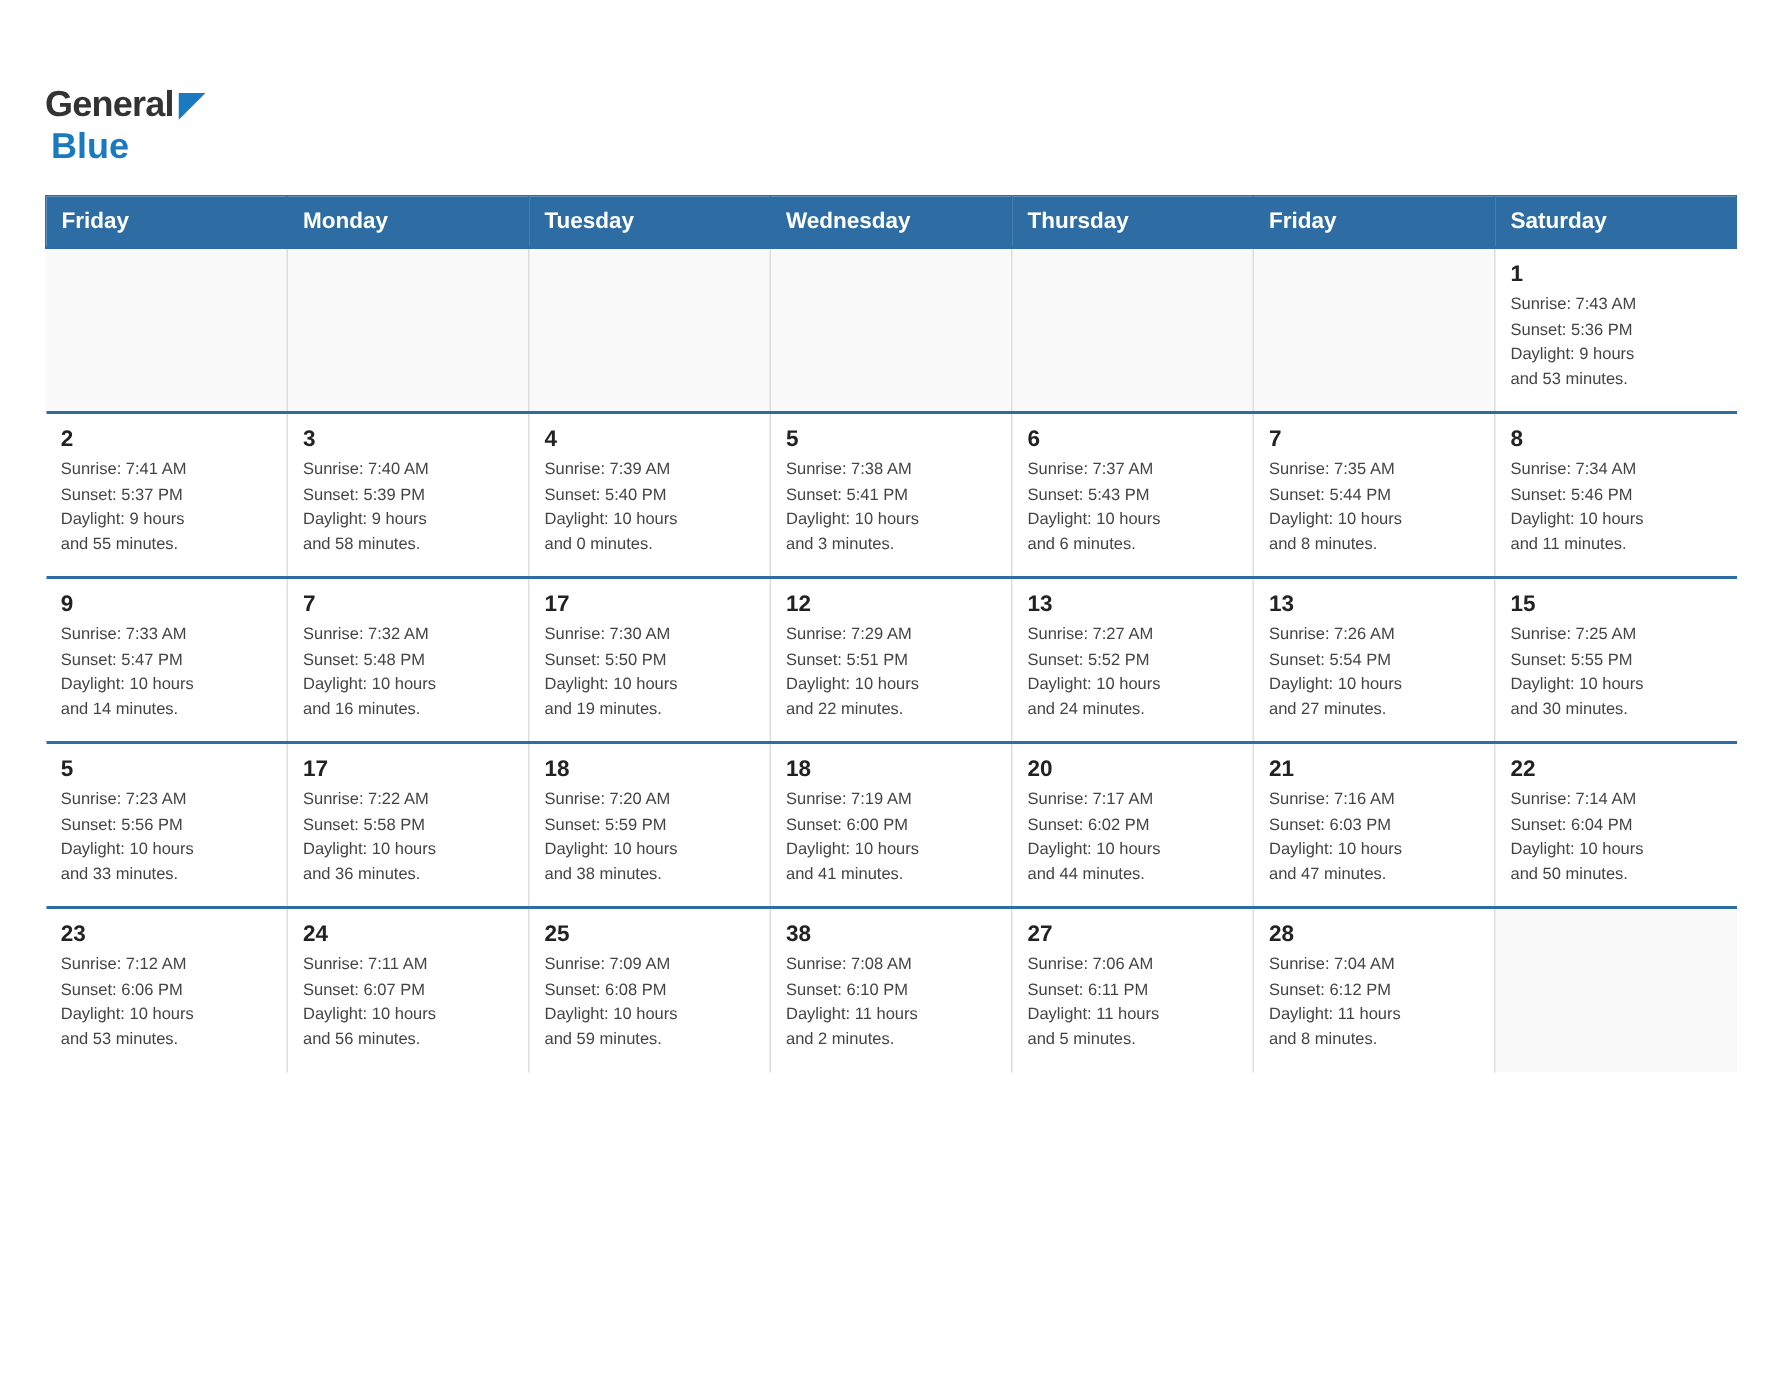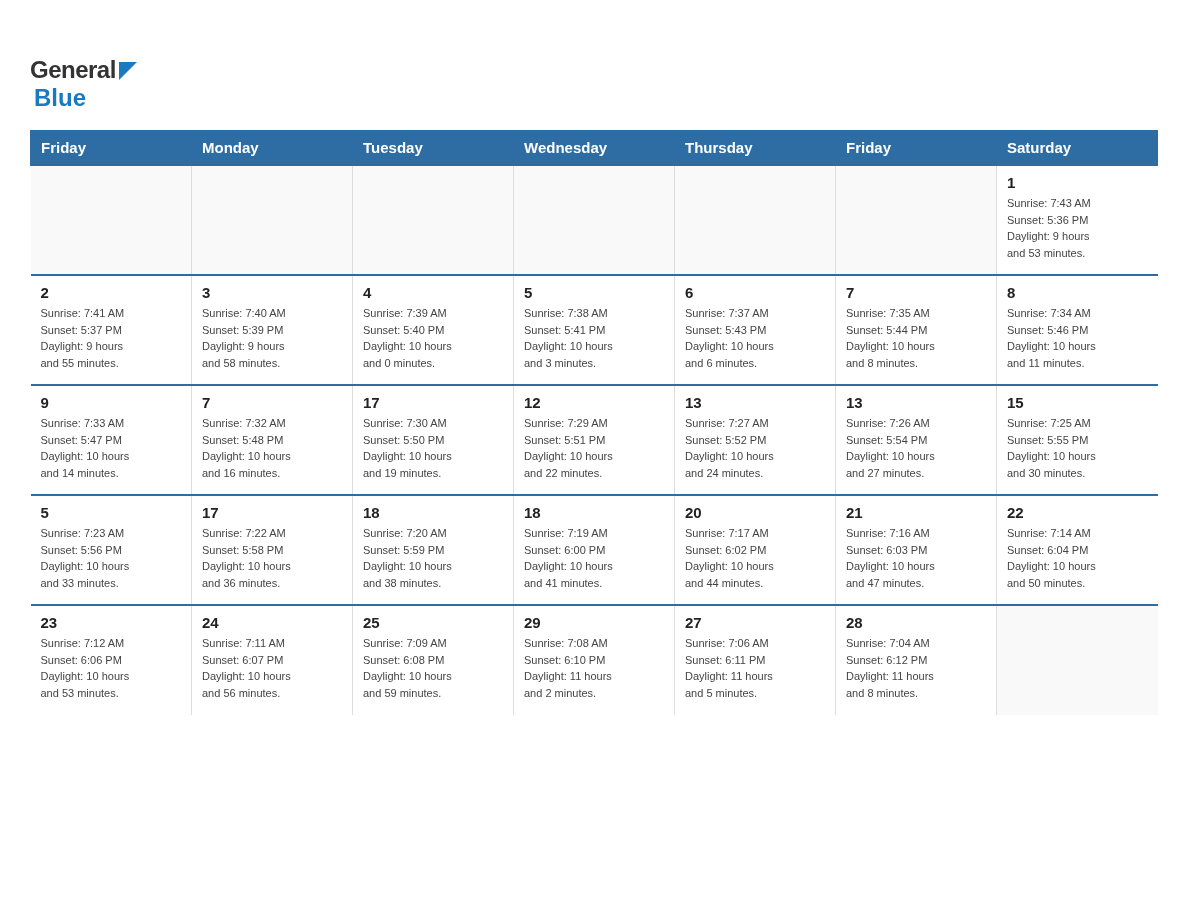--- a/index.html
+++ b/index.html
@@ -233,21 +233,21 @@
         </td>
         <td>
           <span class="day-number">24</span>
           <div class="day-info">Sunrise: 7:11 AM<br>Sunset: 6:07 PM<br>Daylight: 10 hours<br>and 56 minutes.</div>
         </td>
         <td>
           <span class="day-number">25</span>
           <div class="day-info">Sunrise: 7:09 AM<br>Sunset: 6:08 PM<br>Daylight: 10 hours<br>and 59 minutes.</div>
         </td>
         <td>
-          <span class="day-number">29</span>
+          <span class="day-number">38</span>
           <div class="day-info">Sunrise: 7:08 AM<br>Sunset: 6:10 PM<br>Daylight: 11 hours<br>and 2 minutes.</div>
         </td>
         <td>
           <span class="day-number">27</span>
           <div class="day-info">Sunrise: 7:06 AM<br>Sunset: 6:11 PM<br>Daylight: 11 hours<br>and 5 minutes.</div>
         </td>
         <td>
           <span class="day-number">28</span>
           <div class="day-info">Sunrise: 7:04 AM<br>Sunset: 6:12 PM<br>Daylight: 11 hours<br>and 8 minutes.</div>
         </td>

